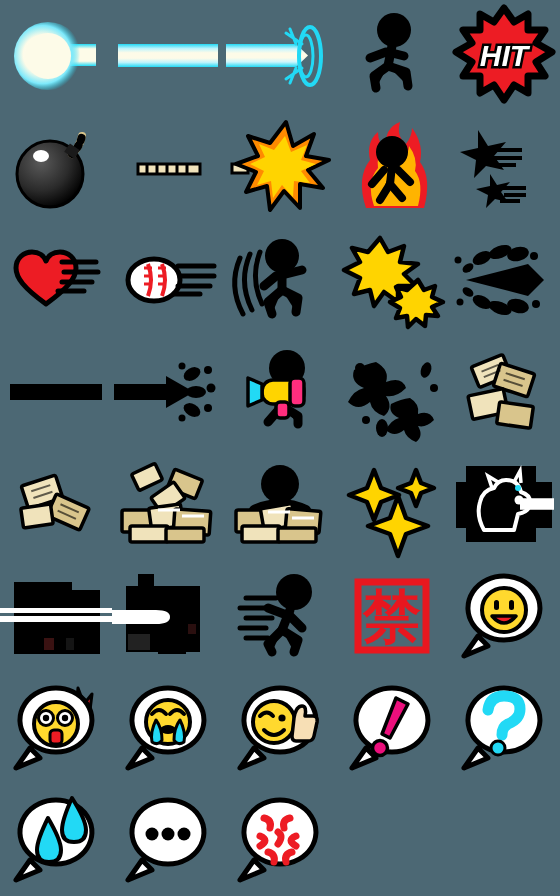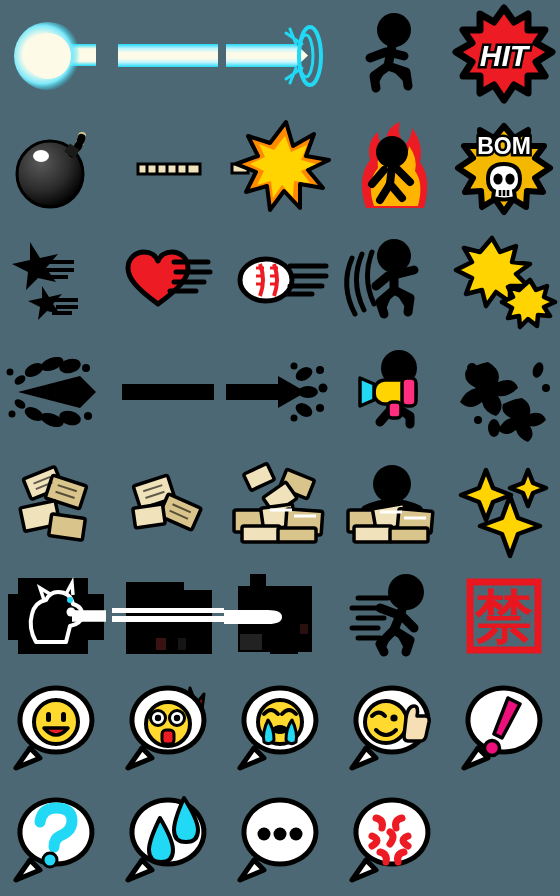--- a/index.html
+++ b/index.html
@@ -152,32 +152,20 @@
       <g fill="#000" stroke="#000" stroke-width="8" stroke-linecap="round" stroke-linejoin="round">
         <circle cx="56" cy="40" r="16" stroke="none"></circle>
         <path d="M56 54 L54 72 L44 88"></path>
         <path d="M54 72 L66 86"></path>
         <path d="M48 58 L36 72"></path>
         <path d="M62 58 L74 70"></path>
       </g>
     </svg>
   </div>
 
-  <div class="cell">
-    <svg width="112" height="112" viewBox="0 0 112 112">
-      <path d="M56 14 L66 26 L80 18 L79 34 L96 34 L87 46 L102 56 L87 66 L95 80 L79 79 L78 95 L65 87 L56 100 L47 87 L34 95 L33 79 L17 80 L25 66 L10 56 L25 46 L16 34 L33 34 L32 18 L46 26 Z" fill="#f5b800" stroke="#000" stroke-width="6" stroke-linejoin="round"></path>
-      <text x="56" y="42" text-anchor="middle" font-family="'Liberation Sans', sans-serif" font-size="23" font-weight="bold" fill="#ffffff" stroke="#000" stroke-width="5" paint-order="stroke">BOM</text>
-      <g transform="translate(56,70)">
-        <path d="M0 -18 q16 0 16 15 q0 9 -6 12 l1 7 q-11 3 -22 0 l1 -7 q-6 -3 -6 -12 q0 -15 16 -15 Z" fill="#fff" stroke="#000" stroke-width="4"></path>
-        <ellipse cx="-6" cy="-3" rx="4.6" ry="5.6" fill="#000"></ellipse>
-        <ellipse cx="6" cy="-3" rx="4.6" ry="5.6" fill="#000"></ellipse>
-        <path d="M-4 8 v6 M0 8 v6 M4 8 v6" stroke="#000" stroke-width="2.6"></path>
-      </g>
-    </svg>
-  </div>
 
   <div class="cell">
 
     <svg width="112" height="112" viewBox="0 0 112 112">
       <path d="M30 18 L40 34 L58 30 L46 44 L56 58 L38 54 L26 66 L28 48 L12 40 L30 36 Z" fill="#000"></path>
       <path d="M44 38 h30 M46 46 h28 M42 53 h26" stroke="#000" stroke-width="4"></path>
       <path d="M42 62 L49 73 L62 70 L53 80 L60 90 L47 87 L38 96 L40 83 L28 77 L42 74 Z" fill="#000"></path>
       <path d="M54 76 h24 M56 83 h22 M52 89 h20" stroke="#000" stroke-width="4"></path>
     </svg>
   </div>

